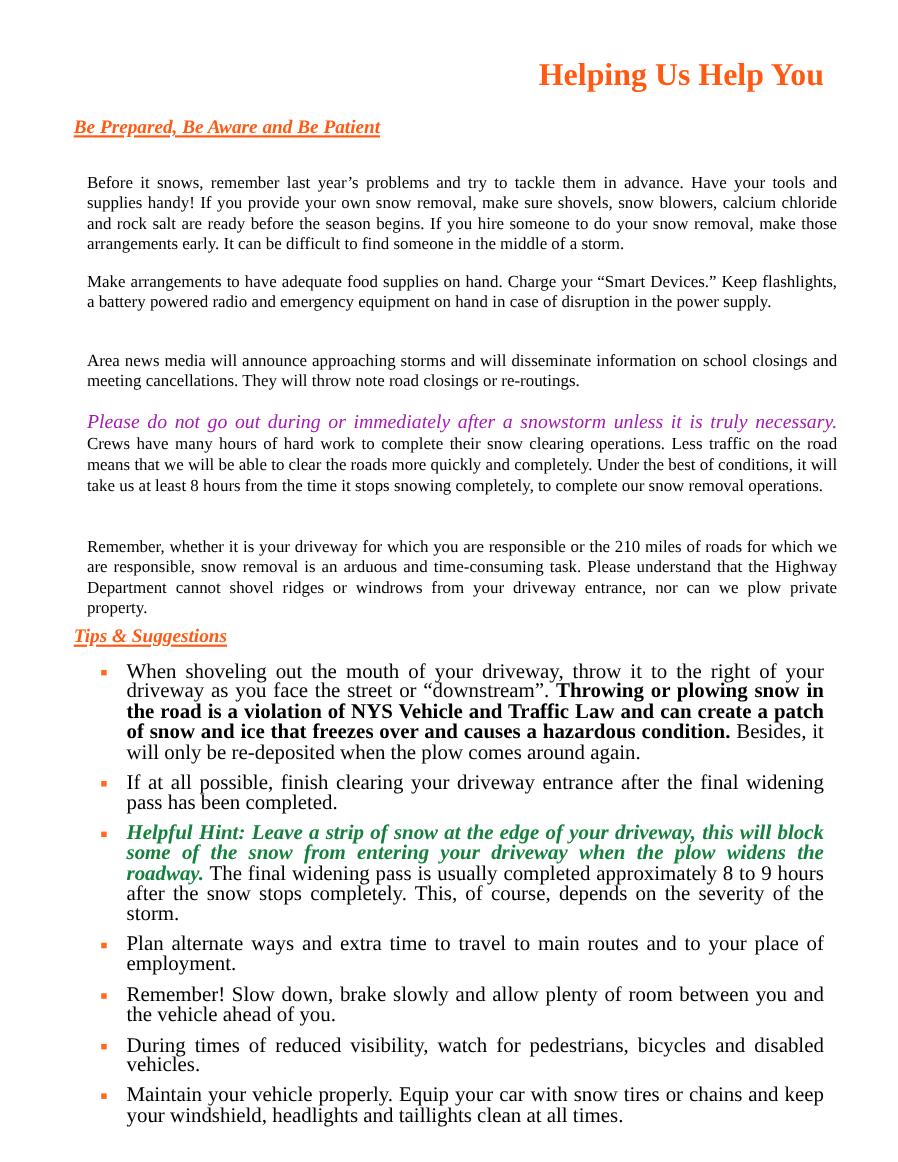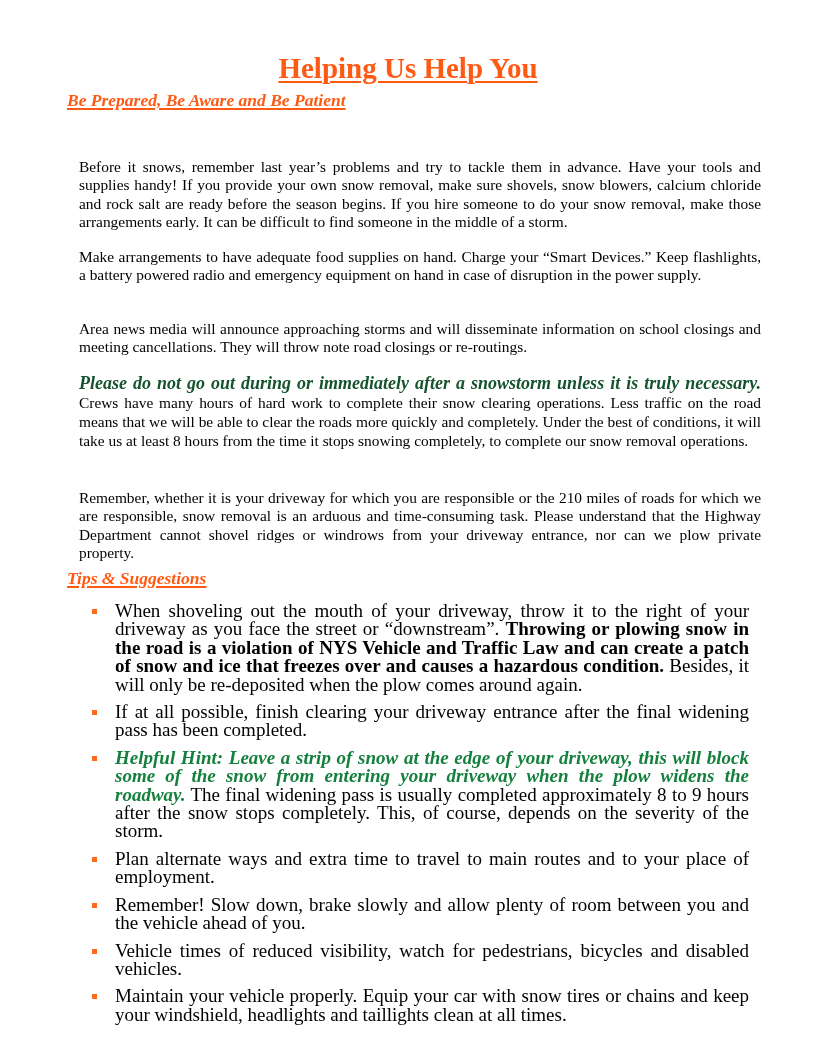--- a/index.html
+++ b/index.html
@@ -2,54 +2,54 @@
 <html><head>
 <meta charset="utf-8">
 <style>
   html, body { margin: 0; padding: 0; background: #ffffff; }
   body {
     width: 816px; height: 1056px; position: relative; overflow: hidden;
     font-family: "Liberation Serif", serif; color: #000;
   }
   .page { position: absolute; left: 67px; top: 0; width: 682px; }
   .title {
-    position: absolute; left: 0; top: 48px; width: 682px; text-align: center;
-    font-size: 29px; font-weight: bold; color: #ff5a14; text-decoration: underline;
+    position: absolute; left: 0; top: 48px; width: 682px; text-align: right;
+    font-size: 29px; font-weight: bold; color: #ff5a14; 
     text-decoration-thickness: 2px; text-underline-offset: 3px; margin: 0; line-height: 40px;
   }
   .h2 {
     position: absolute; left: 0; font-size: 17.5px; font-weight: bold; font-style: italic;
     color: #ff5a14; text-decoration: underline; text-decoration-thickness: 2px;
     text-underline-offset: 2px; margin: 0; line-height: 22px;
   }
   .para {
     position: absolute; left: 0; width: 682px; margin: 12px; font-size: 15.4px;
     line-height: 18.4px; text-align: justify;
   }
   .lead {
-    color: #14532d; font-weight: bold; font-style: italic; font-size: 18px;
+    color: #a21caf; font-weight: normal; font-style: italic; font-size: 18px;
   }
   ul.tips { position: absolute; left: 0; top: 602px; width: 682px; margin: 0; padding: 0; list-style: none; }
   ul.tips li {
     position: relative; padding-left: 48px; font-size: 19px; line-height: 18.4px;
     text-align: justify; margin-bottom: 9px;
   }
   .bullet {
     position: absolute; left: 25px; top: 7px; width: 5px; height: 5px; background: #ff6a1e;
   }
   .hint { color: #15803d; font-weight: bold; font-style: italic; }
   .nojustify { text-align: center; }
 </style>
 </head>
 <body>
 
 <div class="page">
   <h1 class="title">Helping Us Help You</h1>
 
-  <h2 class="h2" style="top:89px;">Be Prepared, Be Aware and Be Patient</h2>
+  <h2 class="h2" style="top:104px;">Be Prepared, Be Aware and Be Patient</h2>
 
   <p class="para" style="top:146px;">Before it snows, remember last year’s problems and try to tackle them in advance.  Have your tools and supplies handy!  If you provide your own snow removal, make sure shovels, snow blowers, calcium chloride and rock salt are ready before the season begins.  If you hire someone to do your snow removal, make those arrangements early.  It can be difficult to find someone in the middle of a storm.</p>
   <p class="para" style="top:236px;">Make arrangements to have adequate food supplies on hand.  Charge your “Smart Devices.”  Keep flashlights, a battery powered radio and emergency equipment on hand in case of disruption in the power supply.</p>
   <p class="para" style="top:308px;">Area news media will announce approaching storms and will disseminate information on school closings and meeting cancellations.  They will throw note road closings or re-routings.</p>
 
   <p class="para" style="top:362px; line-height:19px;">
     <span class="lead">Please do not go out during or immediately after a snowstorm unless it is truly necessary.</span><span> Crews have many hours of hard work to complete their snow clearing operations.  Less traffic on the road means that we will be able to clear the roads more quickly and completely.  Under the best of conditions, it will take us at least 8 hours from the time it stops snowing completely, to complete our snow removal operations.</span>
   </p>
 
   <p class="para" style="top:477px;">Remember, whether it is your driveway for which you are responsible or the 210 miles of roads for which we are responsible, snow removal is an arduous and time-consuming task.  Please understand that the Highway Department cannot shovel ridges or windrows from your driveway entrance, nor can we plow private property.</p>
@@ -72,20 +72,20 @@
     <li>
       <span class="bullet"></span>
       <span>Plan alternate ways and extra time to travel to main routes and to your place of employment.</span>
     </li>
     <li>
       <span class="bullet"></span>
       <span>Remember!  Slow down, brake slowly and allow plenty of room between you and the vehicle ahead of you.</span>
     </li>
     <li>
       <span class="bullet"></span>
-      <span>Vehicle times of reduced visibility, watch for pedestrians, bicycles and disabled vehicles.</span>
+      <span>During times of reduced visibility, watch for pedestrians, bicycles and disabled vehicles.</span>
     </li>
     <li class="nojustify">
       <span class="bullet"></span>
       <span>Maintain your vehicle properly.  Equip your car with snow tires or chains and keep your windshield, headlights and taillights clean at all times.</span>
     </li>
   </ul>
 </div>
 
 </body></html>

